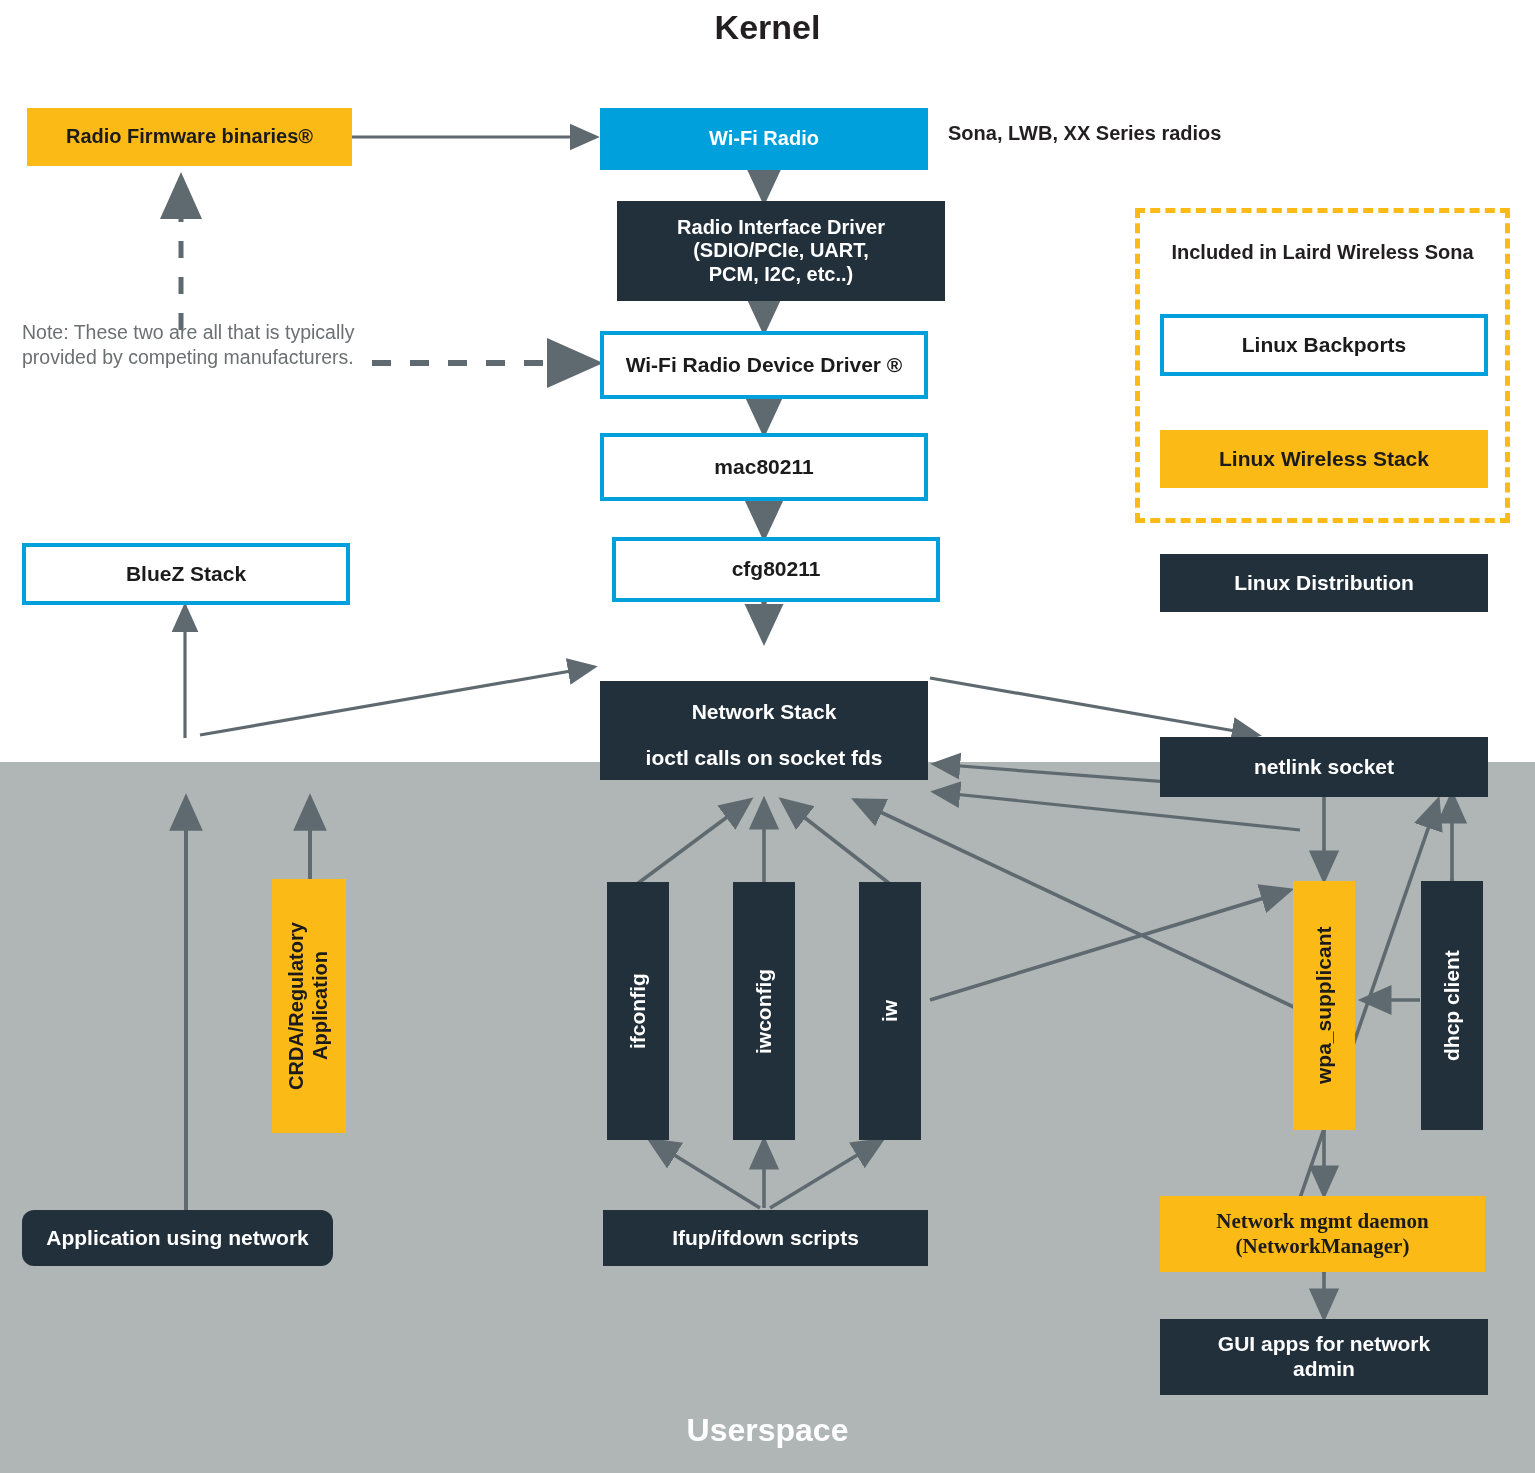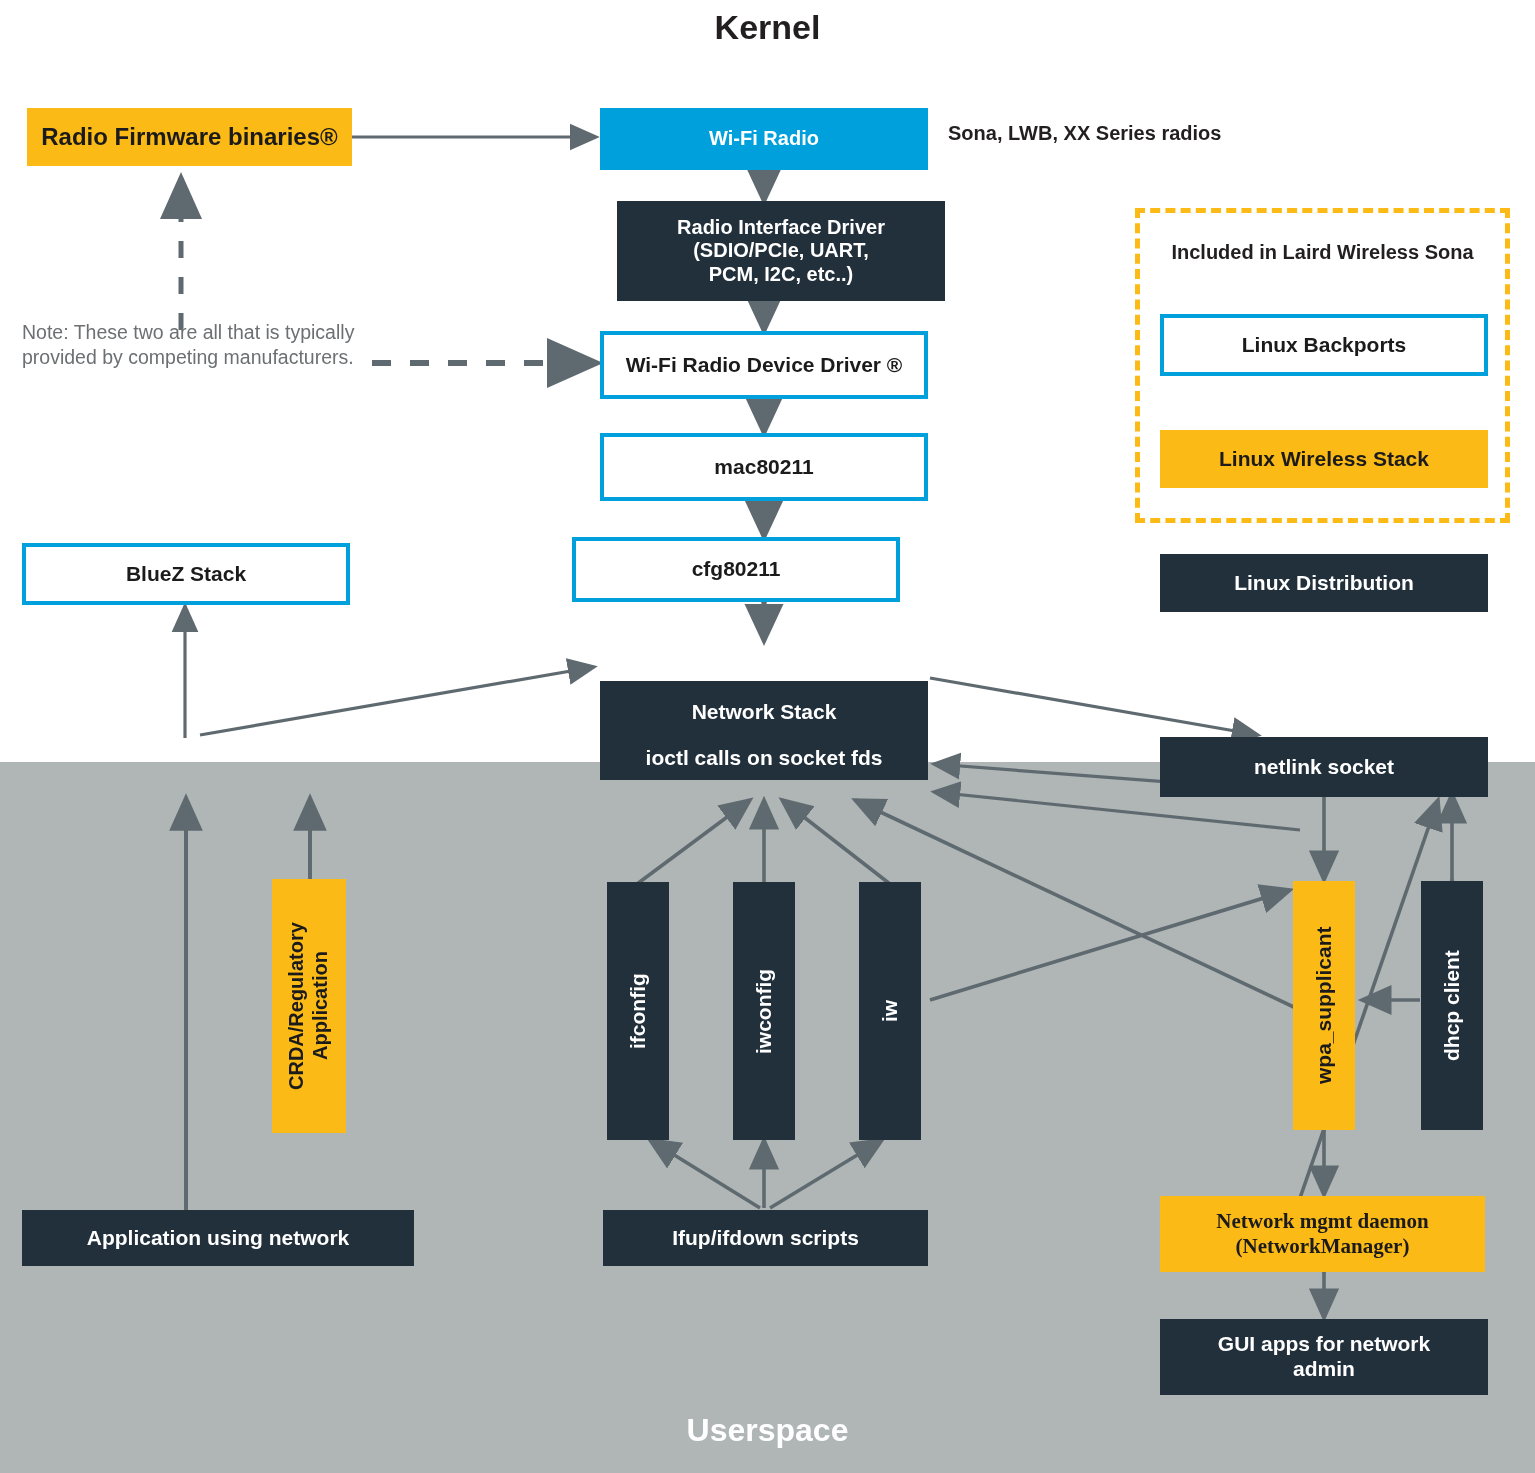--- a/index.html
+++ b/index.html
@@ -117,54 +117,54 @@
 
   <div class="plain" style="left:948px;top:122px;font-size:20px;">Sona, LWB, XX Series radios</div>
 
   <div class="note" style="left:22px;top:320px;width:345px;font-size:19.5px;">Note: These two are all that is typically provided by competing manufacturers.</div>
 
   <div class="userspace-label" style="left:0;top:1412px;width:1535px;text-align:center;font-size:32px;">Userspace</div>
 
   <div class="group-box" style="left:1135px;top:208px;width:375px;height:315px;"></div>
   <div class="group-label" style="left:1135px;top:241px;width:375px;font-size:20px;">Included in Laird Wireless Sona</div>
 
-  <div class="node amber" style="left:27px;top:108px;width:325px;height:58px;font-size:24px;">Radio Firmware binaries®</div>
+  <div class="node amber" style="left:27px;top:108px;width:325px;height:58px;font-size:20px;">Radio Firmware binaries®</div>
 
   <div class="node blue" style="left:600px;top:108px;width:328px;height:62px;font-size:20px;">Wi-Fi Radio</div>
 
   <div class="node dark" style="left:600px;top:201px;width:328px;height:100px;font-size:20px;flex-direction:column;margin-left:17px;">
     <span>Radio Interface Driver</span>
     <span>(SDIO/PCIe, UART,</span>
     <span>PCM, I2C, etc..)</span>
   </div>
 
   <div class="node blue-out" style="left:600px;top:331px;width:328px;height:68px;font-size:21px;">Wi-Fi Radio Device Driver ®</div>
 
   <div class="node blue-out" style="left:600px;top:433px;width:328px;height:68px;font-size:21px;">mac80211</div>
 
-  <div class="node blue-out" style="left:572px;top:537px;width:328px;height:65px;font-size:21px;">cfg80211</div>
+  <div class="node blue-out" style="left:612px;top:537px;width:328px;height:65px;font-size:21px;">cfg80211</div>
 
   <div class="node blue-out" style="left:22px;top:543px;width:328px;height:62px;font-size:21px;">BlueZ Stack</div>
 
   <div class="node dark" style="left:600px;top:641px;width:328px;height:62px;font-size:21px;margin-top:40px;">Network Stack</div>
 
 
   <div class="node dark" style="left:600px;top:737px;width:328px;height:43px;font-size:21px;">ioctl calls on socket fds</div>
 
   <div class="node dark" style="left:1160px;top:737px;width:328px;height:60px;font-size:21px;">netlink socket</div>
 
   <div class="node blue-out" style="left:1160px;top:314px;width:328px;height:62px;font-size:21px;">Linux Backports</div>
 
   <div class="node amber" style="left:1160px;top:430px;width:328px;height:58px;font-size:21px;">Linux Wireless Stack</div>
 
   <div class="node dark" style="left:1160px;top:554px;width:328px;height:58px;font-size:21px;">Linux Distribution</div>
 
   <div class="node amber vert" style="left:272px;top:879px;width:74px;height:254px;font-size:20px;">CRDA/Regulatory Application</div>
 
-  <div class="node dark" style="left:22px;top:1210px;width:392px;height:56px;font-size:21px;">Application using network</div>
+  <div class="node dark" style="left:22px;top:1210px;width:311px;height:56px;font-size:21px;border-radius:12px;">Application using network</div>
 
   <div class="node dark vert" style="left:607px;top:882px;width:62px;height:258px;font-size:21px;">ifconfig</div>
 
   <div class="node dark vert" style="left:733px;top:882px;width:62px;height:258px;font-size:21px;">iwconfig</div>
 
   <div class="node dark vert" style="left:859px;top:882px;width:62px;height:258px;font-size:21px;">iw</div>
 
   <div class="node dark" style="left:603px;top:1210px;width:325px;height:56px;font-size:21px;">Ifup/ifdown scripts</div>
 
   <div class="node amber vert" style="left:1293px;top:881px;width:62px;height:249px;font-size:21px;">wpa_supplicant</div>

